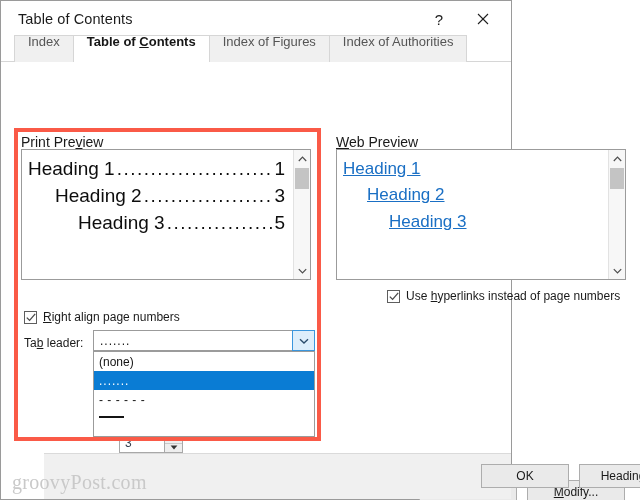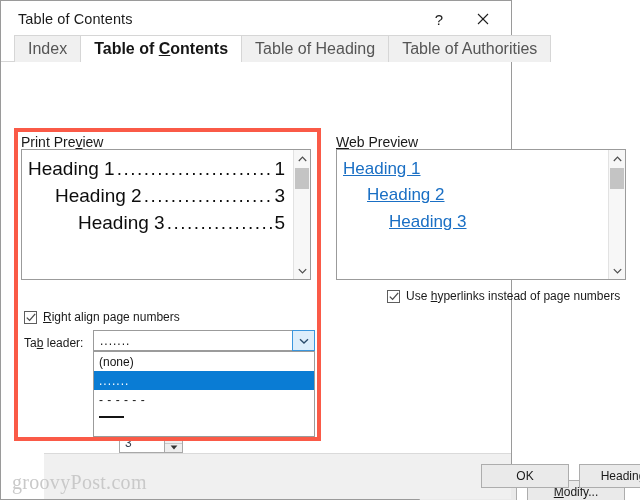--- a/index.html
+++ b/index.html
@@ -80,22 +80,22 @@
     position: absolute;
     left: 0; right: 0; bottom: 0;
     height: 1px;
     background: #d6d6d6;
   }
   .tab {
     height: 24px;
     box-sizing: border-box;
     padding: 13px 13px;
     display: flex;
-    align-items: center;
-    font-size: 16px;
+    align-items: flex-end;
+    font-size: 13px;
     color: #555555;
     background: #f0f0f0;
     border: 1px solid #d6d6d6;
     border-bottom: none;
     margin-right: -1px;
     position: relative;
     z-index: 1;
     cursor: default;
     white-space: nowrap;
   }
@@ -421,24 +421,24 @@
   </div>
 
   <div class="tabstrip">
     <div class="tab">
       <span>Index</span>
     </div>
     <div class="tab active">
       <span>Table of <u>C</u>ontents</span>
     </div>
     <div class="tab">
-      <span>Table of Heading</span>
+      <span>Index of Figures</span>
     </div>
     <div class="tab">
-      <span>Table of Authorities</span>
+      <span>Index of Authorities</span>
     </div>
   </div>
 
   <div class="dialog-body">
 
     <div class="group-label" style="left:20px; top:72px;">
       Print Pre<u>v</u>iew
     </div>
 
     <div class="preview-box" style="left:20px; top:87px; width:290px; height:131px;">

